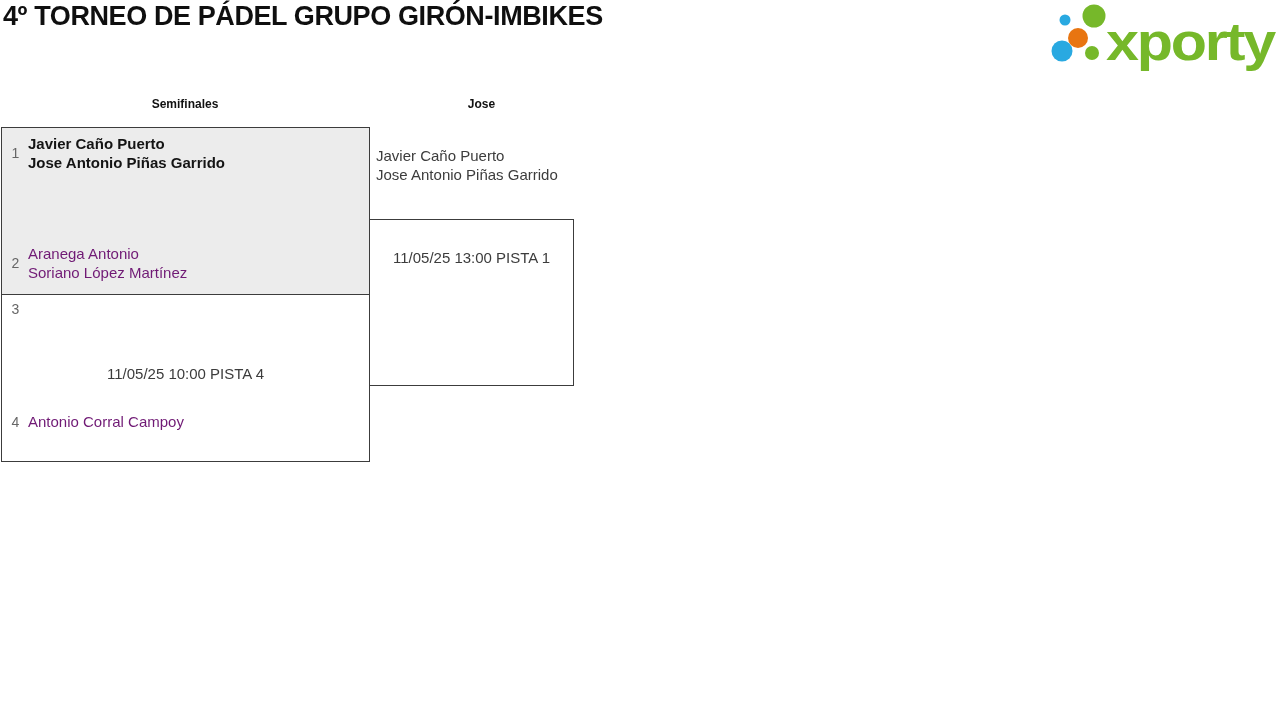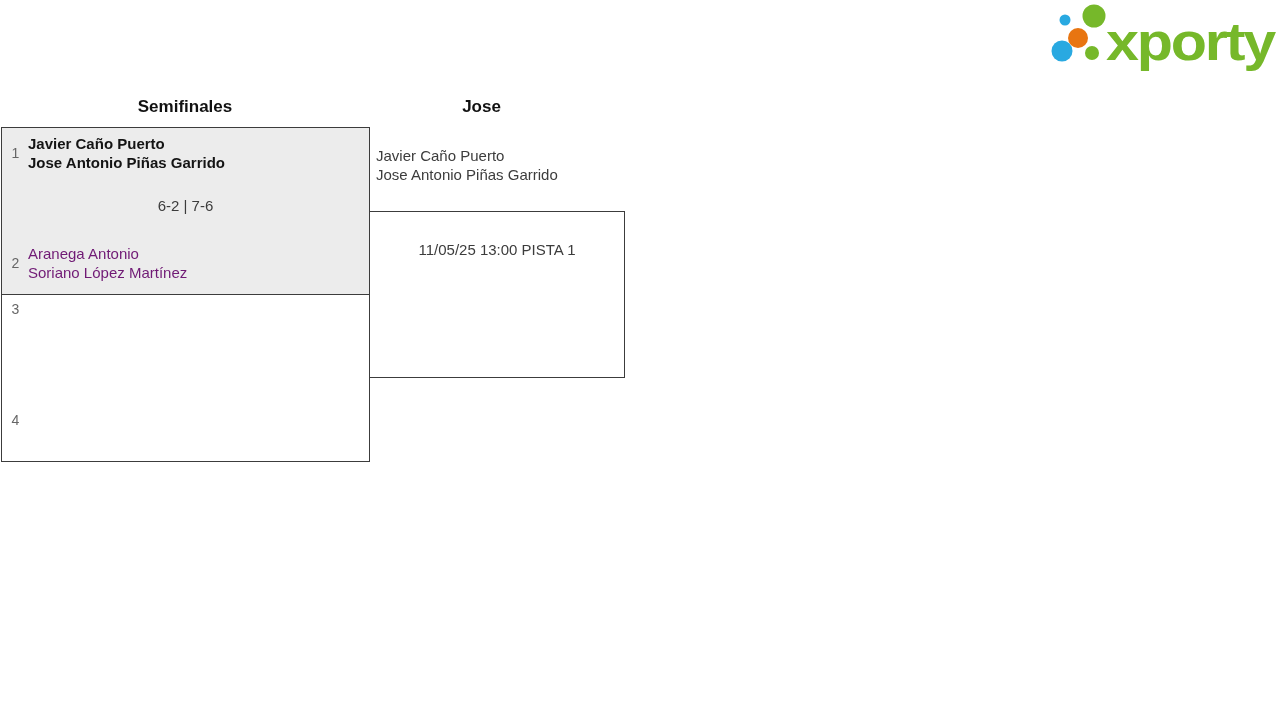--- a/index.html
+++ b/index.html
@@ -28,34 +28,34 @@
     position: absolute;
     left: 1048px;
     top: 0;
     width: 230px;
     height: 75px;
     cursor: pointer;
   }
   .round-header {
     position: absolute;
     top: 97px;
-    font-size: 17px;
+    font-size: 12px;
     font-weight: 700;
     color: #111111;
     text-align: center;
   }
   .round-header.sf { left: 1px; width: 368px; }
   .round-header.final { left: 369px; width: 225px; }
   .match {
     position: absolute;
     border: 1px solid #3c3c3c;
   }
   .match.sf1 { left: 1px; top: 127px; width: 369px; height: 168px; background: #ececec; }
   .match.sf2 { left: 1px; top: 294px; width: 369px; height: 168px; background: #ffffff; }
-  .match.final-box { left: 369px; top: 211px; width: 256px; height: 167px; background: transparent; }
+  .match.final-box { left: 369px; top: 219px; width: 205px; height: 167px; background: transparent; }
   .team-slot {
     position: absolute;
     left: 7px;
     display: flex;
     align-items: center;
     gap: 6px;
   }
   .team-slot .seed {
     flex: none;
     width: 13px;
@@ -97,20 +97,21 @@
     color: #3c3c3c;
     white-space: nowrap;
   }
 </style>
 </head>
 <body>
 
 <div class="page">
 
   <div class="page-title">
+    <div>4º TORNEO DE PÁDEL GRUPO GIRÓN-IMBIKES</div>
   </div>
 
   <svg class="logo" viewBox="0 0 230 75" xmlns="http://www.w3.org/2000/svg">
     <circle cx="17" cy="20" r="5.5" fill="#29a9e1"></circle>
     <circle cx="46" cy="16" r="11.5" fill="#76b82a"></circle>
     <circle cx="30" cy="38" r="10" fill="#e87511"></circle>
     <circle cx="14" cy="51" r="10.5" fill="#29a9e1"></circle>
     <circle cx="44" cy="53" r="7" fill="#76b82a"></circle>
     <text x="58" y="60" font-family="Liberation Sans, sans-serif" font-size="54" font-weight="bold" letter-spacing="-2" textLength="168" lengthAdjust="spacingAndGlyphs" fill="#76b82a">xporty</text>
   </svg>
@@ -119,37 +120,38 @@
   <div class="round-header final">Jose</div>
 
   <div class="match sf1">
     <div class="team-slot slot-a winner">
       <span class="seed">1</span>
       <div class="players">
         <div>Javier Caño Puerto</div>
         <div>Jose Antonio Piñas Garrido</div>
       </div>
     </div>
-    <div class="match-info">6-2 | 7-6</div>
     <div class="team-slot slot-b">
       <span class="seed">2</span>
       <div class="players">
         <div>Aranega Antonio</div>
         <div>Soriano López Martínez</div>
       </div>
     </div>
   </div>
 
   <div class="match sf2">
     <div class="team-slot slot-a">
       <span class="seed">3</span>
     </div>
+    <div class="match-info">11/05/25 10:00 PISTA 4</div>
     <div class="team-slot slot-b">
       <span class="seed">4</span>
       <div class="players">
+        <div>Antonio Corral Campoy</div>
       </div>
     </div>
   </div>
 
   <div class="final-team">
     <div>Javier Caño Puerto</div>
     <div>Jose Antonio Piñas Garrido</div>
   </div>
 
   <div class="match final-box">

